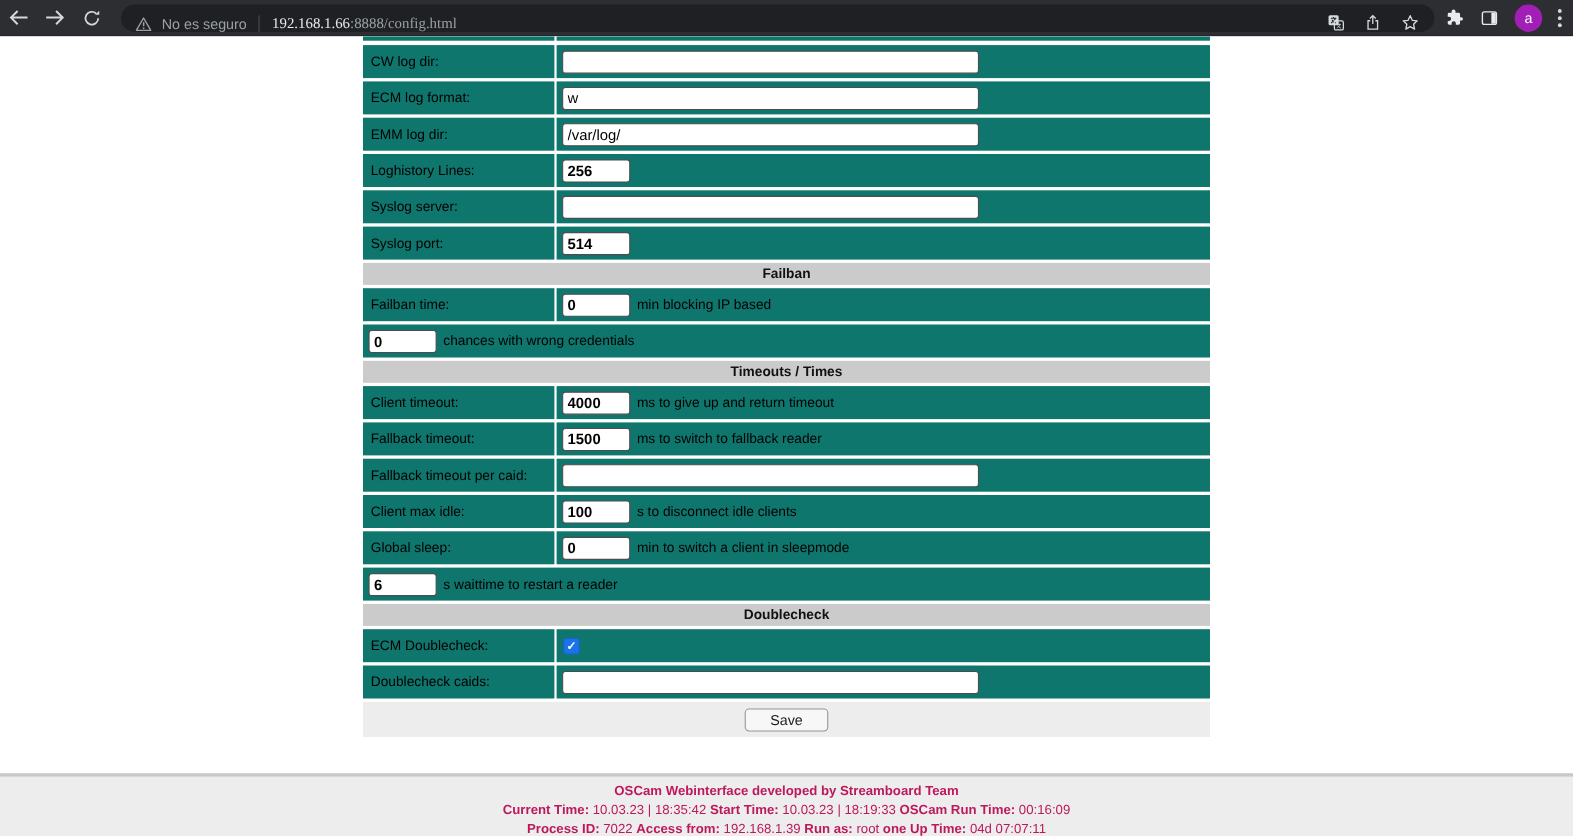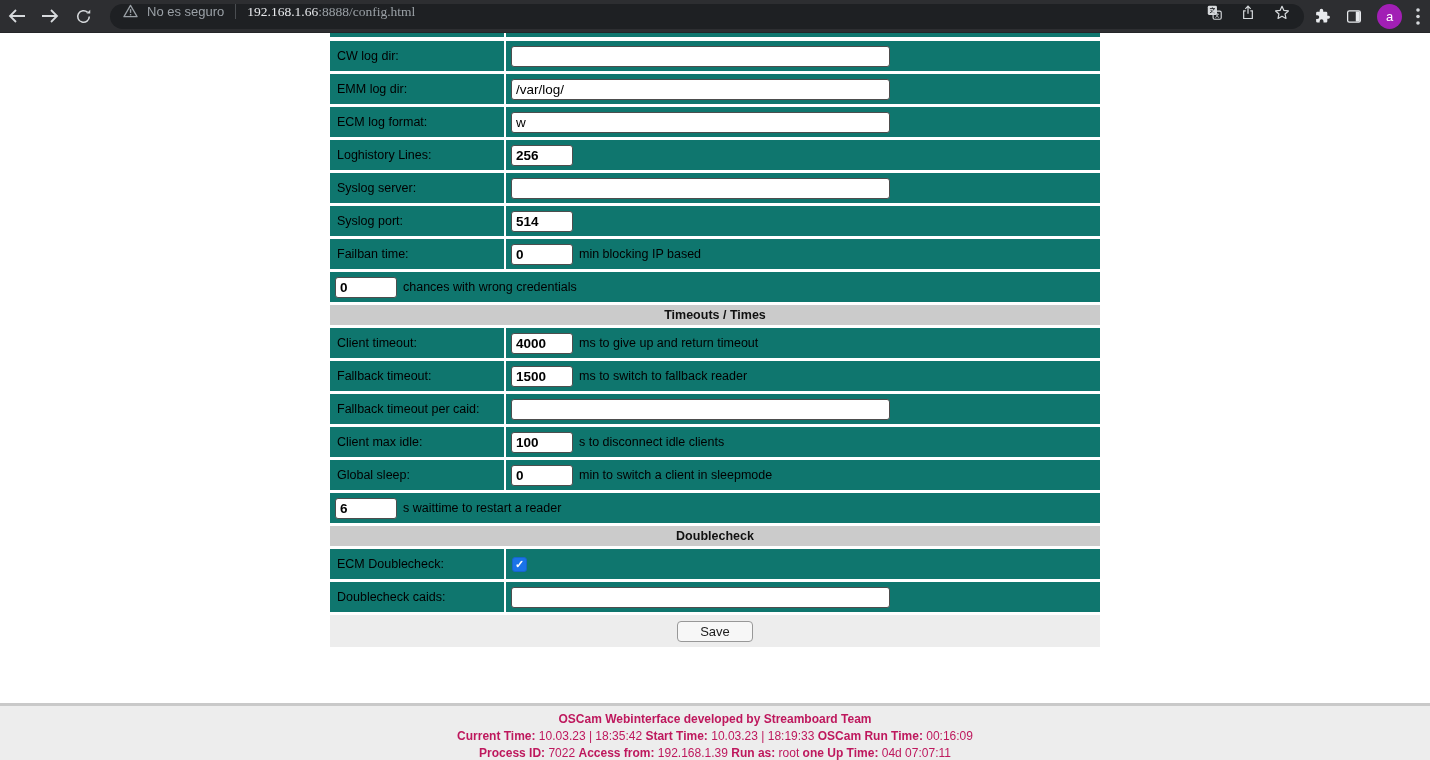--- a/index.html
+++ b/index.html
@@ -18,21 +18,21 @@
     border-bottom:1px solid #242528;
   }
   .navbtn {
     width:20px; height:20px; margin-right:13px;
     display:flex; align-items:center; justify-content:center;
     cursor:pointer; flex:0 0 auto;
   }
   .omnibox {
     flex:1; min-width:0; height:25px;
     background:#1e2023; border-radius:13px;
-    display:flex; align-items:flex-start;
+    display:flex; align-items:flex-end;
     padding:0 13px; margin:0 10px 0 4px;
   }
   .sec-label { color:#9aa0a6; font-size:13px; margin-left:9px; white-space:nowrap; }
   .pill-div { width:1px; height:15px; background:#4a4d51; margin:0 11px; flex:0 0 auto; }
   .url { font-size:13.5px; white-space:nowrap; overflow:hidden;font-family:Liberation Serif, serif; }
   .url .host { color:#e8eaed; }
   .url .path { color:#9aa0a6; }
   .pill-spacer { flex:1; }
   .pill-ic { margin-left:17px; display:flex; align-items:center; cursor:pointer; flex:0 0 auto; }
   .right-group { display:flex; align-items:center; gap:14px; flex:0 0 auto; }
@@ -187,49 +187,50 @@
       <div class="cell value-cell"></div>
     </div>
     <div id="form-table">
         <div class="trow input-row">
           <div class="cell label-cell">CW log dir:</div>
           <div class="cell value-cell">
             <input type="text" class="txt long" style="">
           </div>
         </div>
         <div class="trow input-row">
+          <div class="cell label-cell">ECM log format:</div>
+          <div class="cell value-cell">
+            <input type="text" class="txt long" value="w" style="">
+          </div>
+        </div>
+        <div class="trow input-row">
           <div class="cell label-cell">EMM log dir:</div>
           <div class="cell value-cell">
             <input type="text" class="txt long" value="/var/log/" style="">
           </div>
         </div>
         <div class="trow input-row">
-          <div class="cell label-cell">ECM log format:</div>
-          <div class="cell value-cell">
-            <input type="text" class="txt long" value="w" style="">
-          </div>
-        </div>
-        <div class="trow input-row">
           <div class="cell label-cell">Loghistory Lines:</div>
           <div class="cell value-cell">
             <input type="text" class="txt short" value="256" style="">
           </div>
         </div>
         <div class="trow input-row">
           <div class="cell label-cell">Syslog server:</div>
           <div class="cell value-cell">
             <input type="text" class="txt long" style="">
           </div>
         </div>
         <div class="trow input-row">
           <div class="cell label-cell">Syslog port:</div>
           <div class="cell value-cell">
             <input type="text" class="txt short" value="514" style="">
           </div>
         </div>
+        <div class="trow header-row">Failban</div>
         <div class="trow input-row">
           <div class="cell label-cell">Failban time:</div>
           <div class="cell value-cell">
             <input type="text" class="txt short" value="0" style="">
             <span class="unit">min blocking IP based</span>
           </div>
         </div>
         <div class="trow input-row">
           <div class="cell value-cell">
             <input type="text" class="txt short" value="0" style="">

